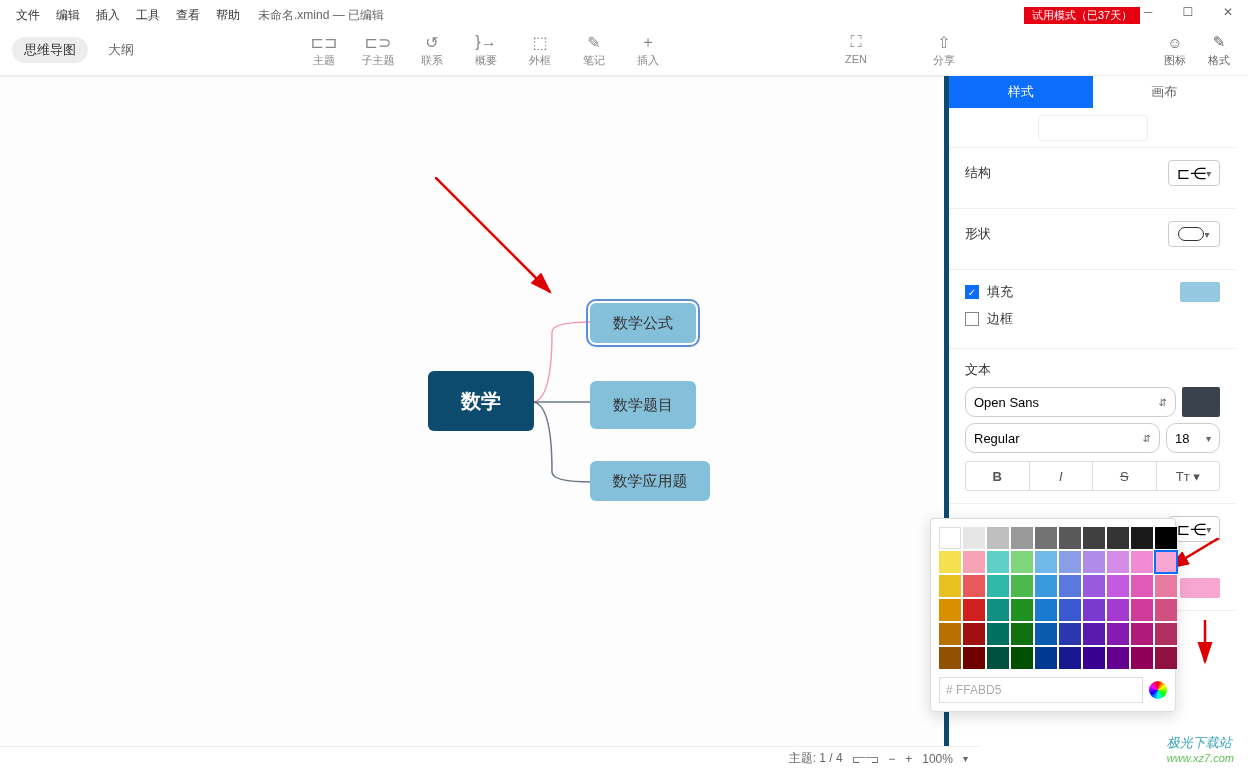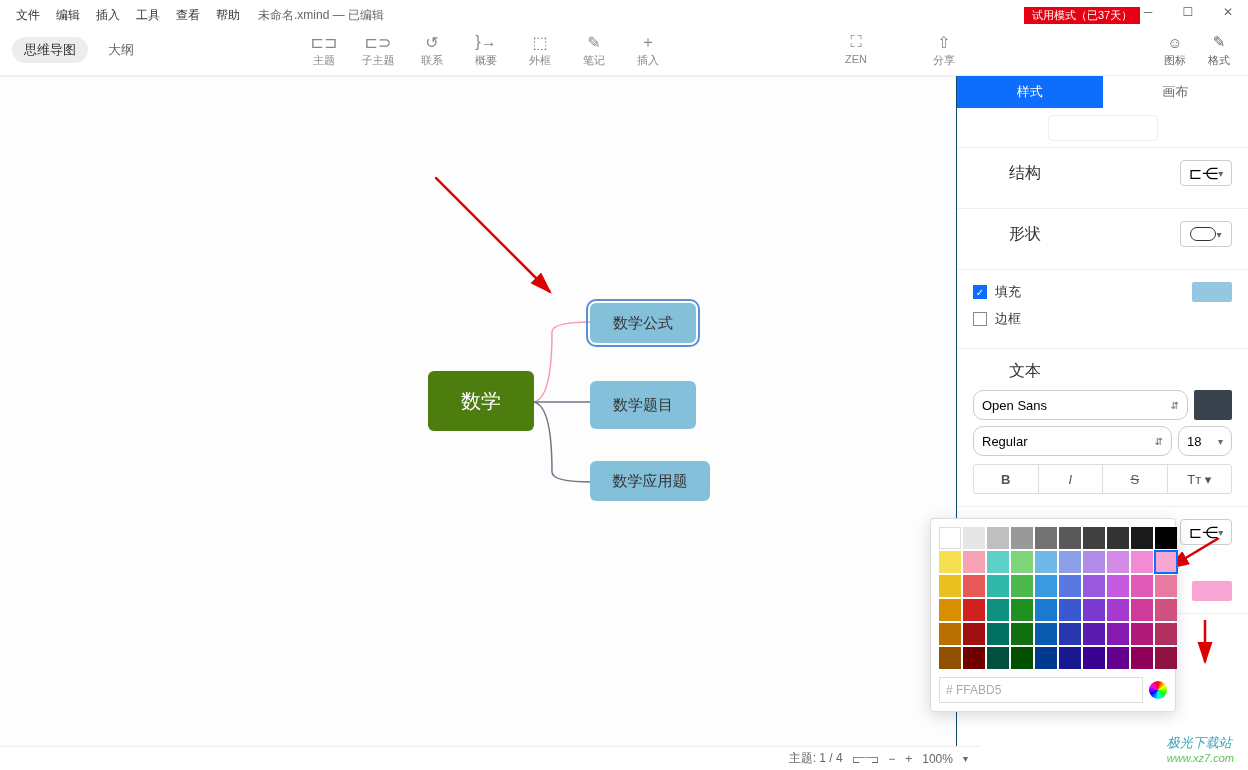--- a/index.html
+++ b/index.html
@@ -19,30 +19,30 @@
 .tool-btn{display:flex;flex-direction:column;align-items:center;width:48px;color:#888;font-size:11px;}
 .tool-btn .ico{height:22px;display:flex;align-items:center;justify-content:center;font-size:16px;}
 .tool-btn .lbl{font-size:11px;}
 .right-tools{position:absolute;right:280px;display:flex;gap:40px;}
 .side-tools{position:absolute;right:10px;display:flex;gap:6px;}
 .side-tool{display:flex;flex-direction:column;align-items:center;width:38px;color:#666;font-size:11px;}
 .side-tool .ico{height:22px;display:flex;align-items:center;justify-content:center;font-size:15px;}
 .main-area{position:absolute;top:76px;left:0;right:268px;bottom:24px;background:#fdfdfd;border-top:1px solid #f0f0f0;}
 .canvas{position:relative;width:100%;height:100%;}
 .node{position:absolute;border-radius:6px;display:flex;align-items:center;justify-content:center;font-size:15px;}
-.node.root{background:#4d7c0f;color:#fff;font-weight:normal;font-size:20px;}
+.node.root{background:#0c4a6e;color:#fff;font-weight:bold;font-size:20px;}
 .node.child{background:#85c0db;color:#333;}
 .node.selected{outline:2px solid #5b8fd6;outline-offset:2px;}
-.sidepanel{position:absolute;top:76px;right:0;width:292px;bottom:24px;background:#fff;border-left:1px solid #0c4a6e;overflow:visible;}
+.sidepanel{position:absolute;top:76px;right:12px;width:292px;bottom:24px;background:#fff;border-left:5px solid #0c4a6e;overflow:visible;}
 .panel-tabs{display:flex;height:32px;}
 .panel-tab{flex:1;text-align:center;line-height:32px;font-size:13px;color:#666;}
 .panel-tab.active{background:#0d6efd;color:#fff;}
 .panel-section{padding:12px 16px;border-bottom:1px solid #f0f0f0;}
 .panel-row{display:flex;align-items:center;justify-content:space-between;margin-bottom:10px;}
-.panel-label{font-size:16px;color:#333;font-weight:500;margin-left:36px;}
+.panel-label{font-size:13px;color:#333;font-weight:500;}
 .panel-control{border:1px solid #ccc;border-radius:4px;height:26px;min-width:52px;display:flex;align-items:center;justify-content:center;padding:0 6px;}
 .shape-pill{width:26px;height:14px;border:1.5px solid #333;border-radius:7px;}
 .checkbox-row{display:flex;align-items:center;gap:8px;font-size:13px;color:#333;margin-bottom:8px;}
 .chk{width:14px;height:14px;border:1px solid #888;display:inline-flex;align-items:center;justify-content:center;}
 .chk.checked{background:#0d6efd;border-color:#0d6efd;color:#fff;font-size:10px;}
 .color-swatch{width:40px;height:20px;border-radius:2px;}
 .width-input{width:50px;height:22px;border:1px solid #ddd;text-align:center;font-size:12px;color:#aaa;background:#f8f8f8;}
 .select-box{border:1px solid #ccc;border-radius:10px;height:30px;display:flex;align-items:center;justify-content:space-between;padding:0 8px;font-size:13px;background:#fff;}
 .text-tools{display:flex;border:1px solid #ddd;border-radius:3px;height:30px;margin-top:8px;}
 .text-tool{flex:1;display:flex;align-items:center;justify-content:center;border-right:1px solid #ddd;font-size:13px;color:#555;}

